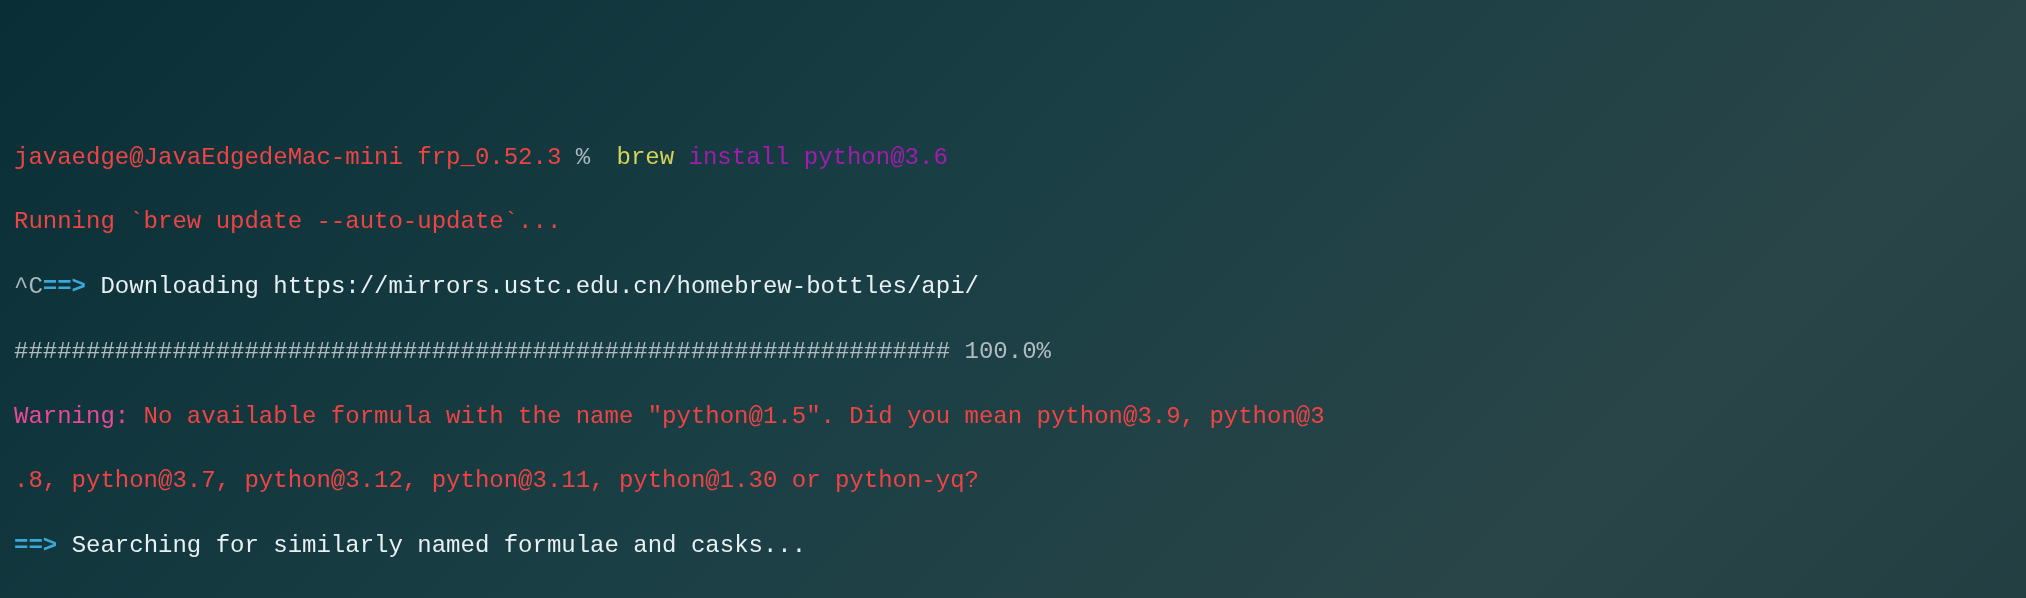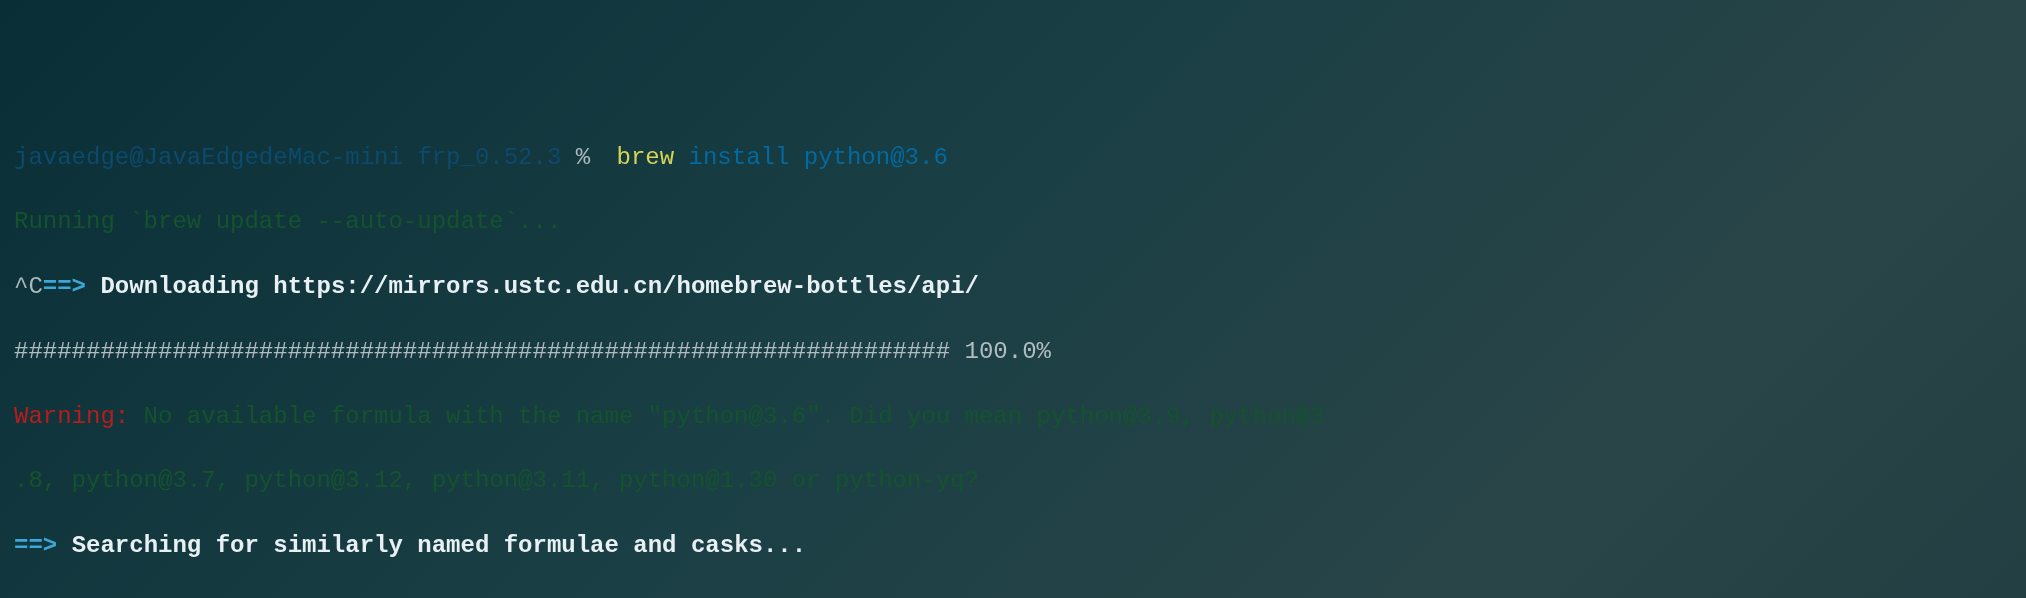--- a/index.html
+++ b/index.html
@@ -16,64 +16,64 @@
       padding: 12px 14px;
       white-space: pre;
       min-height: 598px;
       width: 2026px;
       overflow: hidden;
     }
     .line {
       display: block;
     }
     .prompt-user {
-      color: #0c4a6e;
+      color: #ef4444;
       margin-top: 38px;
     }
     .prompt-sep {
       color: #a8b8bc;
     }
     .cmd-brew {
       color: #d4d456;
       margin-left: 12px;
     }
     .cmd-rest {
-      color: #0369a1;
+      color: #a21caf;
     }
     .gray {
-      color: #14532d;
+      color: #ef4444;
     }
     .arrow {
       color: #3aa8d8;
       font-weight: bold;
     }
     .bold-white {
       color: #e8f0f4;
-      font-weight: bold;
+      font-weight: normal;
     }
     .warning {
-      color: #b91c1c;
+      color: #ec4899;
     }
     .progress {
       color: #b0bcc0;
     }
     .ctrl-c {
       color: #a8b8bc;
     }
   </style>
 </head>
 <body>
 
 
 
 <div class="line"><span class="prompt-user">javaedge@JavaEdgedeMac-mini</span> <span class="prompt-user">frp_0.52.3</span> <span class="prompt-sep">%</span> <span class="cmd-brew">brew</span><span class="cmd-rest"> install python@3.6</span></div>
 <div class="line gray">Running `brew update --auto-update`...</div>
 <div class="line"><span class="ctrl-c">^C</span><span class="arrow">==&gt;</span> <span class="bold-white">Downloading https://mirrors.ustc.edu.cn/homebrew-bottles/api/</span></div>
 <div class="line progress">################################################################# 100.0%</div>
-<div class="line"><span class="warning">Warning:</span><span class="gray"> No available formula with the name "python@3.6". Did you mean python@3.9, python@3</span></div>
+<div class="line"><span class="warning">Warning:</span><span class="gray"> No available formula with the name "python@1.5". Did you mean python@3.9, python@3</span></div>
 <div class="line gray">.8, python@3.7, python@3.12, python@3.11, python@1.30 or python-yq?</div>
 <div class="line"><span class="arrow">==&gt;</span> <span class="bold-white">Searching for similarly named formulae and casks...</span></div>
 <div class="line"><span class="arrow">==&gt;</span> <span class="bold-white">Downloading https://mirrors.ustc.edu.cn/homebrew-bottles/api/</span></div>
 
 
 
 
 
 
 

